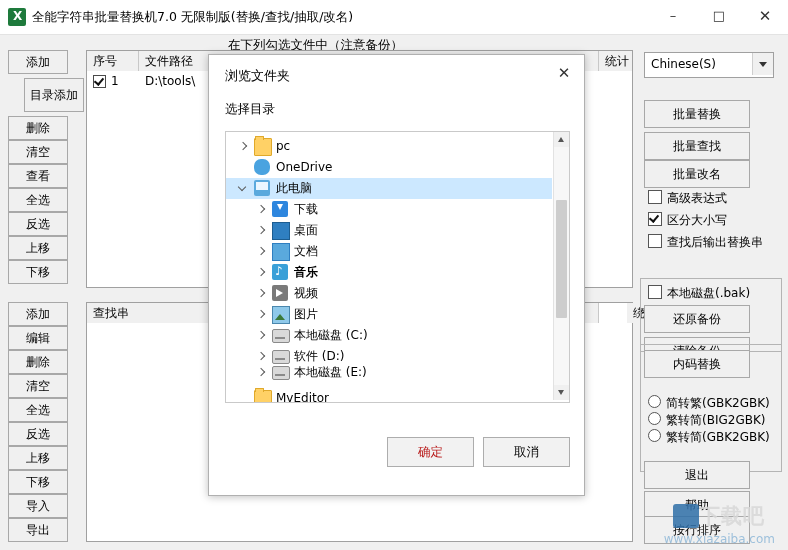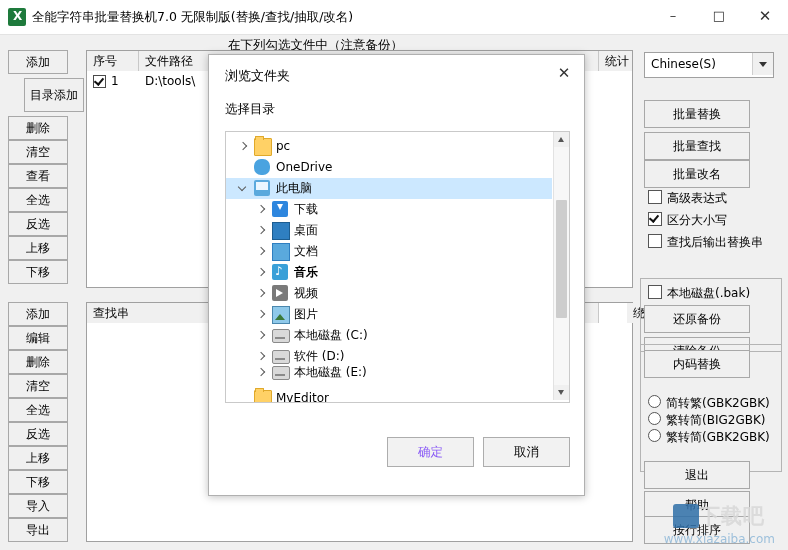--- a/index.html
+++ b/index.html
@@ -336,21 +336,21 @@
           </div>
         </div>
       <div class="tree-scroll">
         <div class="sc-up"></div>
         <div class="sc-thumb"></div>
         <div class="sc-dn"></div>
       </div>
     </div>
 
     <div class="dlg-btn" style="left:178px;top:382px;">
-        <span style="color:#8b5cf6">确定</span>
+        <span style="color:#b91c1c">确定</span>
       </div>
     <div class="dlg-btn" style="left:274px;top:382px;">
         <span>取消</span>
       </div>
   </div>
 
   <div class="watermark">
     <div class="wm-badge"></div>
     <div class="wm-cn">下载吧</div>
     <div class="wm-en">www.xiazaiba.com</div>

